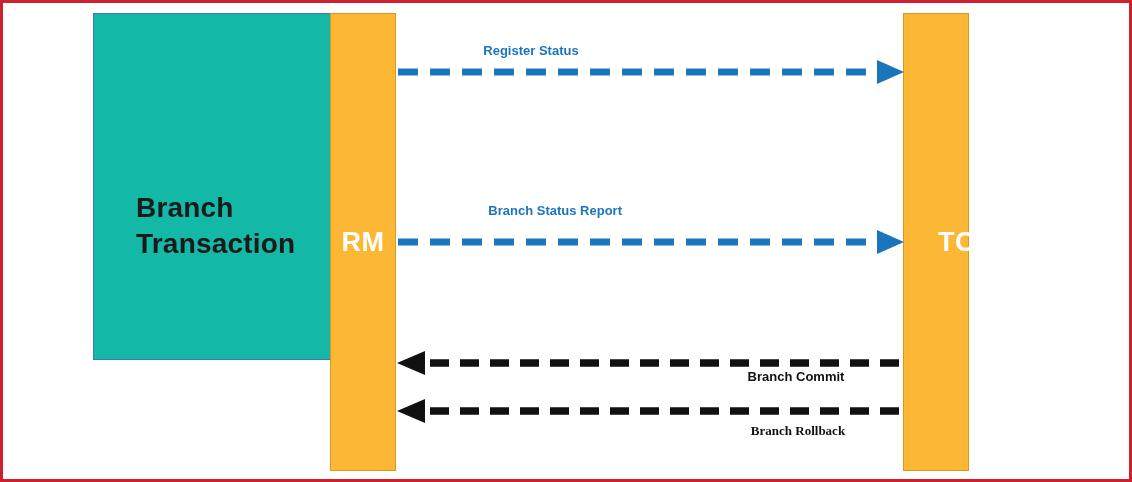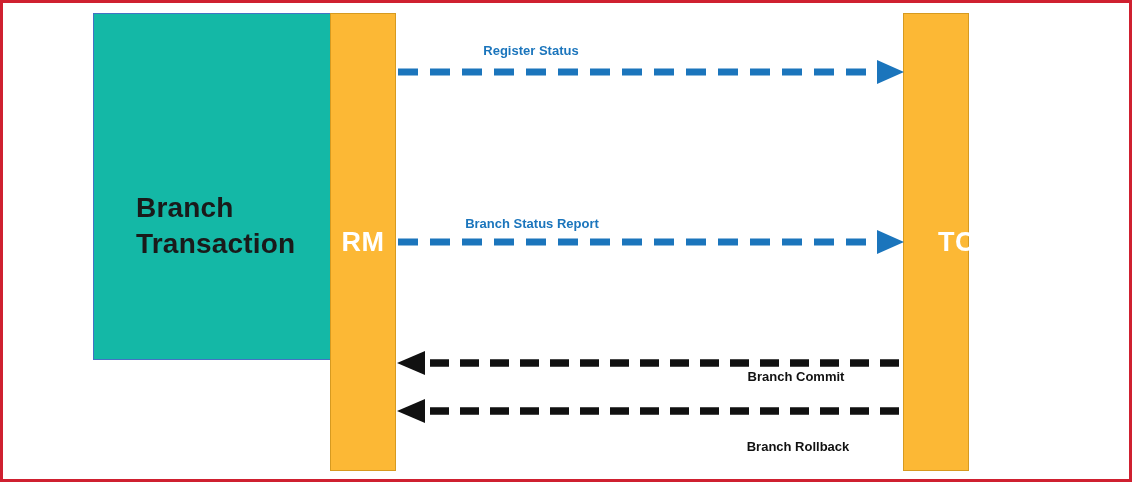--- a/index.html
+++ b/index.html
@@ -68,23 +68,23 @@
     position:absolute;
     width:180px;
     font-size:13px;
     font-weight:bold;
     text-align:center;
     white-space:nowrap;
   }
   .msg-label.blue{ color:var(--arrow-blue); }
   .msg-label.black{ color:var(--arrow-black);text-align:center; }
   .lbl-register{ left:438px; top:40px; }
-  .lbl-status{   left:439px; top:213px; }
+  .lbl-status{   left:439px; top:200px;text-align:right; }
   .lbl-commit{   left:703px; top:366px; }
-  .lbl-rollback{ left:705px; top:436px; }
+  .lbl-rollback{ left:705px; top:420px;font-family:Liberation Serif, serif; }
 </style>
 </head>
 <body>
 
 <div class="canvas">
 
   <div class="bt-box">
     <div class="bt-label">Branch Transaction</div>
   </div>
 

